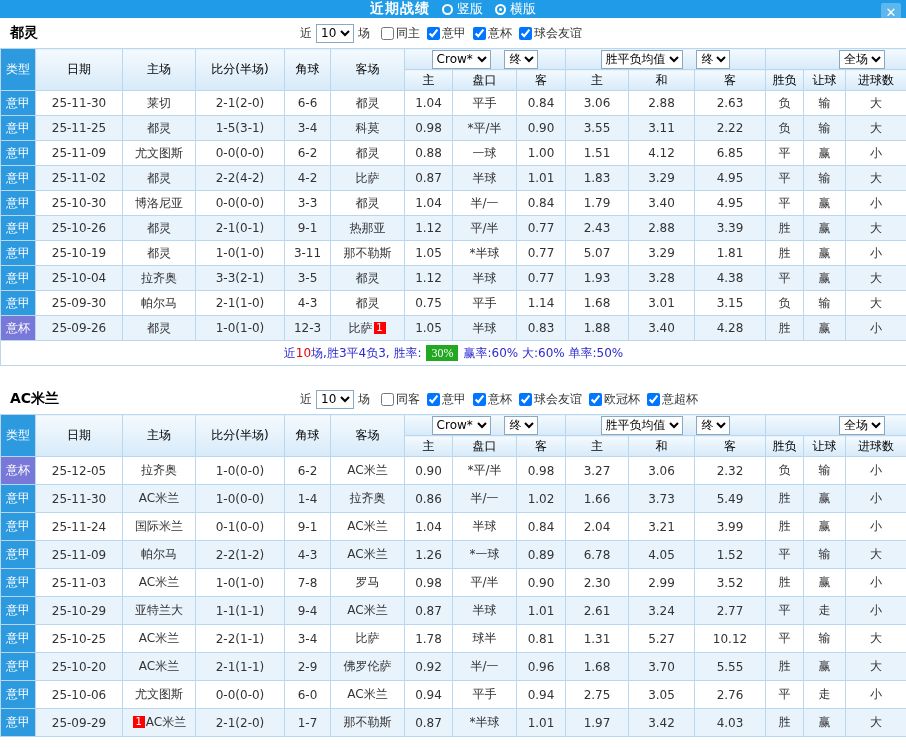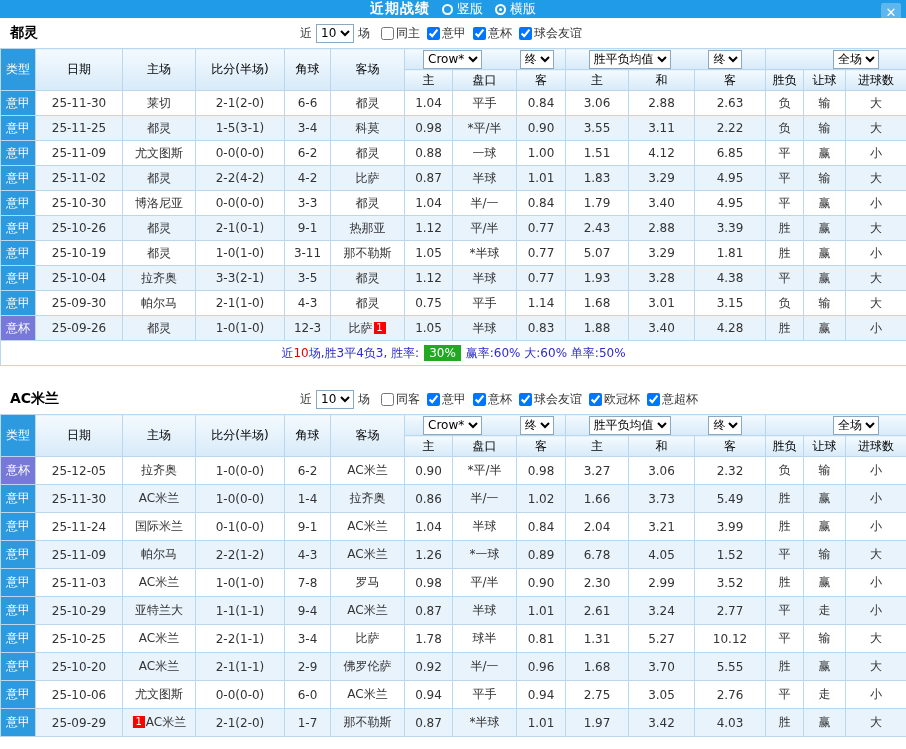--- a/index.html
+++ b/index.html
@@ -48,33 +48,33 @@
   .grid thead th {
     background:linear-gradient(#f4fafe,#d7eaf9); font-weight:normal; color:#000; height:21px;
   }
   .grid thead th.thtype { background:#2d9ae0; color:#fff; }
   .grid tbody td { height:25px; background:#fff; color:#333; }
   .grid tbody tr:nth-child(even) td { background:#e9f3fc; }
   [data-section="1"] .grid tbody td { height:28px; }
   .grid td.lg { color:#fff; font-size:12px; }
   .grid td.lg-jia, .grid tbody tr:nth-child(even) td.lg-jia { background:#2d9ae0; }
   .grid td.lg-bei, .grid tbody tr:nth-child(even) td.lg-bei { background:#7878d8; }
-  .selth select { margin:0 17px; }
-  .selth.rightal { text-align:right; padding-right:10px; }
+  .selth select { margin:0 5px; }
+  .selth.rightal { text-align:right; padding-right:16px; }
   .c-red   { color:#e60000; }
   .c-green { color:#009933; }
   .c-blue  { color:#2952cc; }
   .c-team  { color:#009933; }
   .badge {
     display:inline-block; background:#ff0000; color:#fff; font-size:10px;
     line-height:12px; min-width:12px; height:12px; margin:0 1px; vertical-align:1px;
   }
   .sumrow td { height:25px; background:#fff; color:#2a2ad0; font-size:12px; }
   .sum-red { color:#e60000; }
-  .winrate { background:#22a822; color:#fff; padding:1px 5px; margin:0 5px; }
+  .winrate { background:#22a822; color:#fff; padding:1px 5px; margin:0 5px;font-family:Liberation Serif, serif; }
   .section + .section { margin-top:18px; }
 </style>
 </head>
 <body>
 
 <div class="page">
 
   <div class="titlebar">
     <div class="title-center">
       <span class="panel-title">近期战绩</span>

